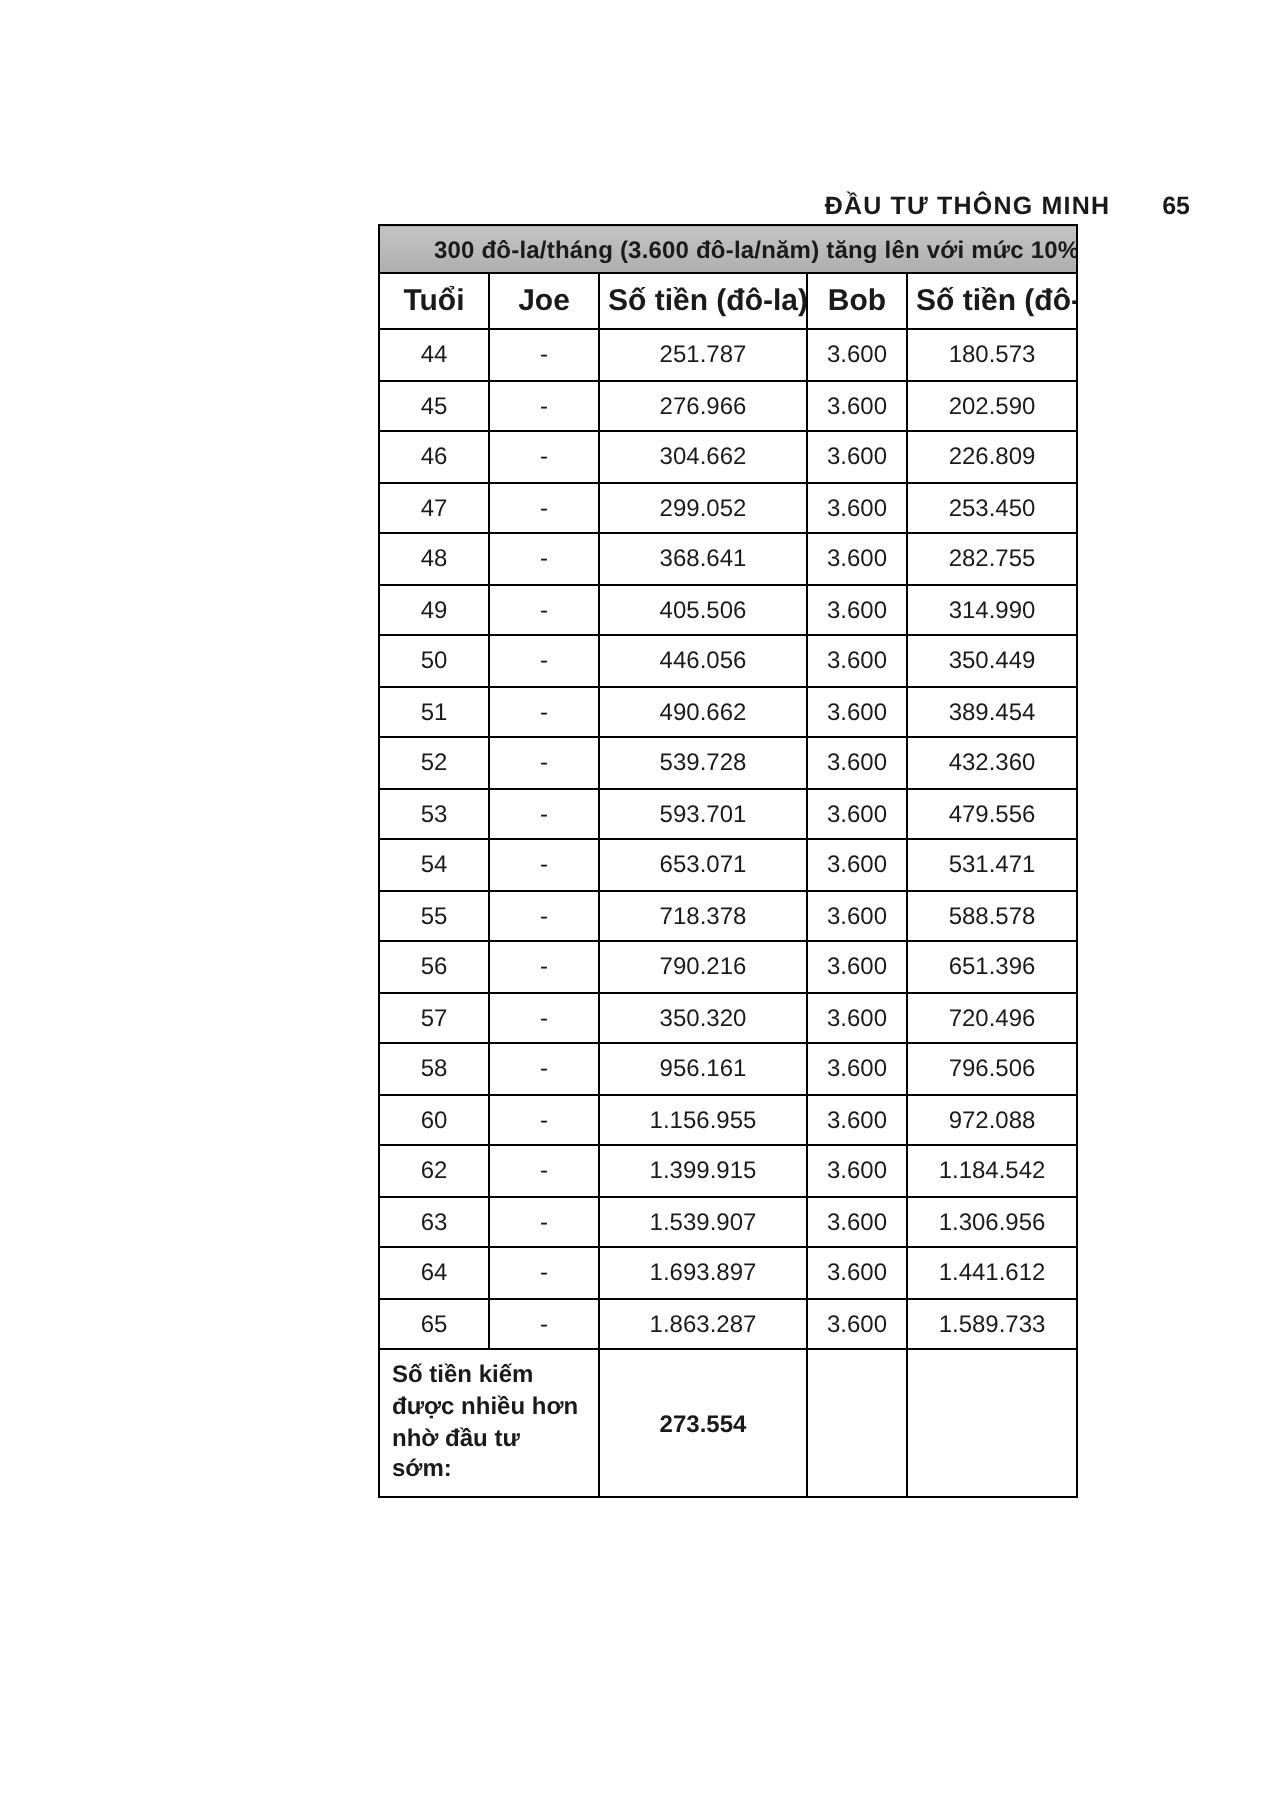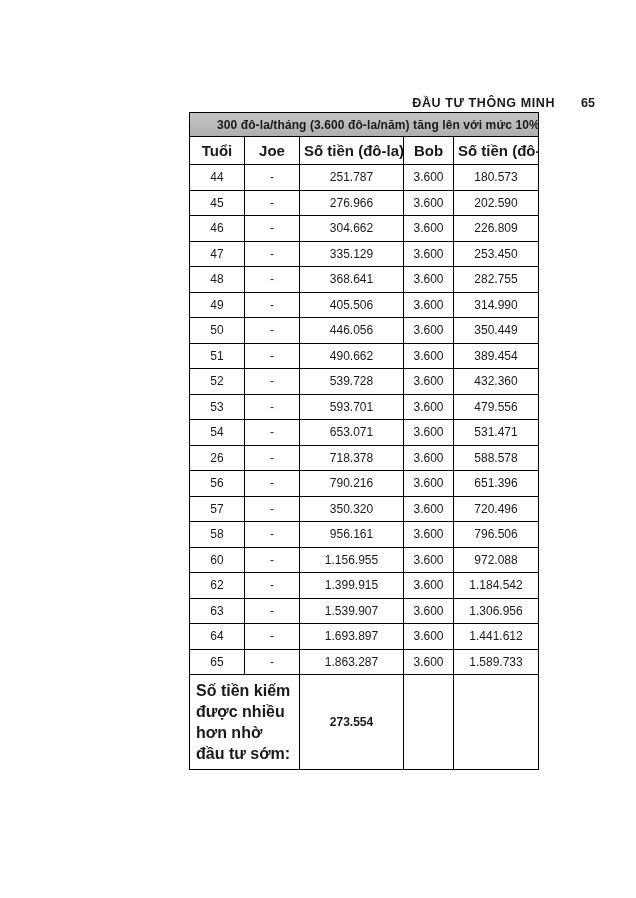--- a/index.html
+++ b/index.html
@@ -72,21 +72,21 @@
   table.money-table td.bold {
     font-weight: normal;
   }
   table.money-table td.footer-label {
     text-align: left;
     font-weight: bold;
     white-space: normal;
     line-height: 1.32;
     padding: 5px 6px;
     height: 56px;
-    font-size: 16px;
+    font-size: 12px;
   }
   table.money-table td.footer-value {
     font-weight: bold;
   }
 </style>
 </head>
 <body>
 
 <div class="page">
 
@@ -134,21 +134,21 @@
         <tr>
           <td>46</td>
           <td>-</td>
           <td>304.662</td>
           <td>3.600</td>
           <td>226.809</td>
         </tr>
         <tr>
           <td>47</td>
           <td>-</td>
-          <td>335.129</td>
+          <td>299.052</td>
           <td>3.600</td>
           <td>253.450</td>
         </tr>
         <tr>
           <td>48</td>
           <td>-</td>
           <td>368.641</td>
           <td>3.600</td>
           <td>282.755</td>
         </tr>
@@ -188,21 +188,21 @@
           <td>479.556</td>
         </tr>
         <tr>
           <td>54</td>
           <td>-</td>
           <td>653.071</td>
           <td>3.600</td>
           <td>531.471</td>
         </tr>
         <tr>
-          <td>26</td>
+          <td>55</td>
           <td>-</td>
           <td>718.378</td>
           <td>3.600</td>
           <td>588.578</td>
         </tr>
         <tr>
           <td>56</td>
           <td>-</td>
           <td>790.216</td>
           <td>3.600</td>

